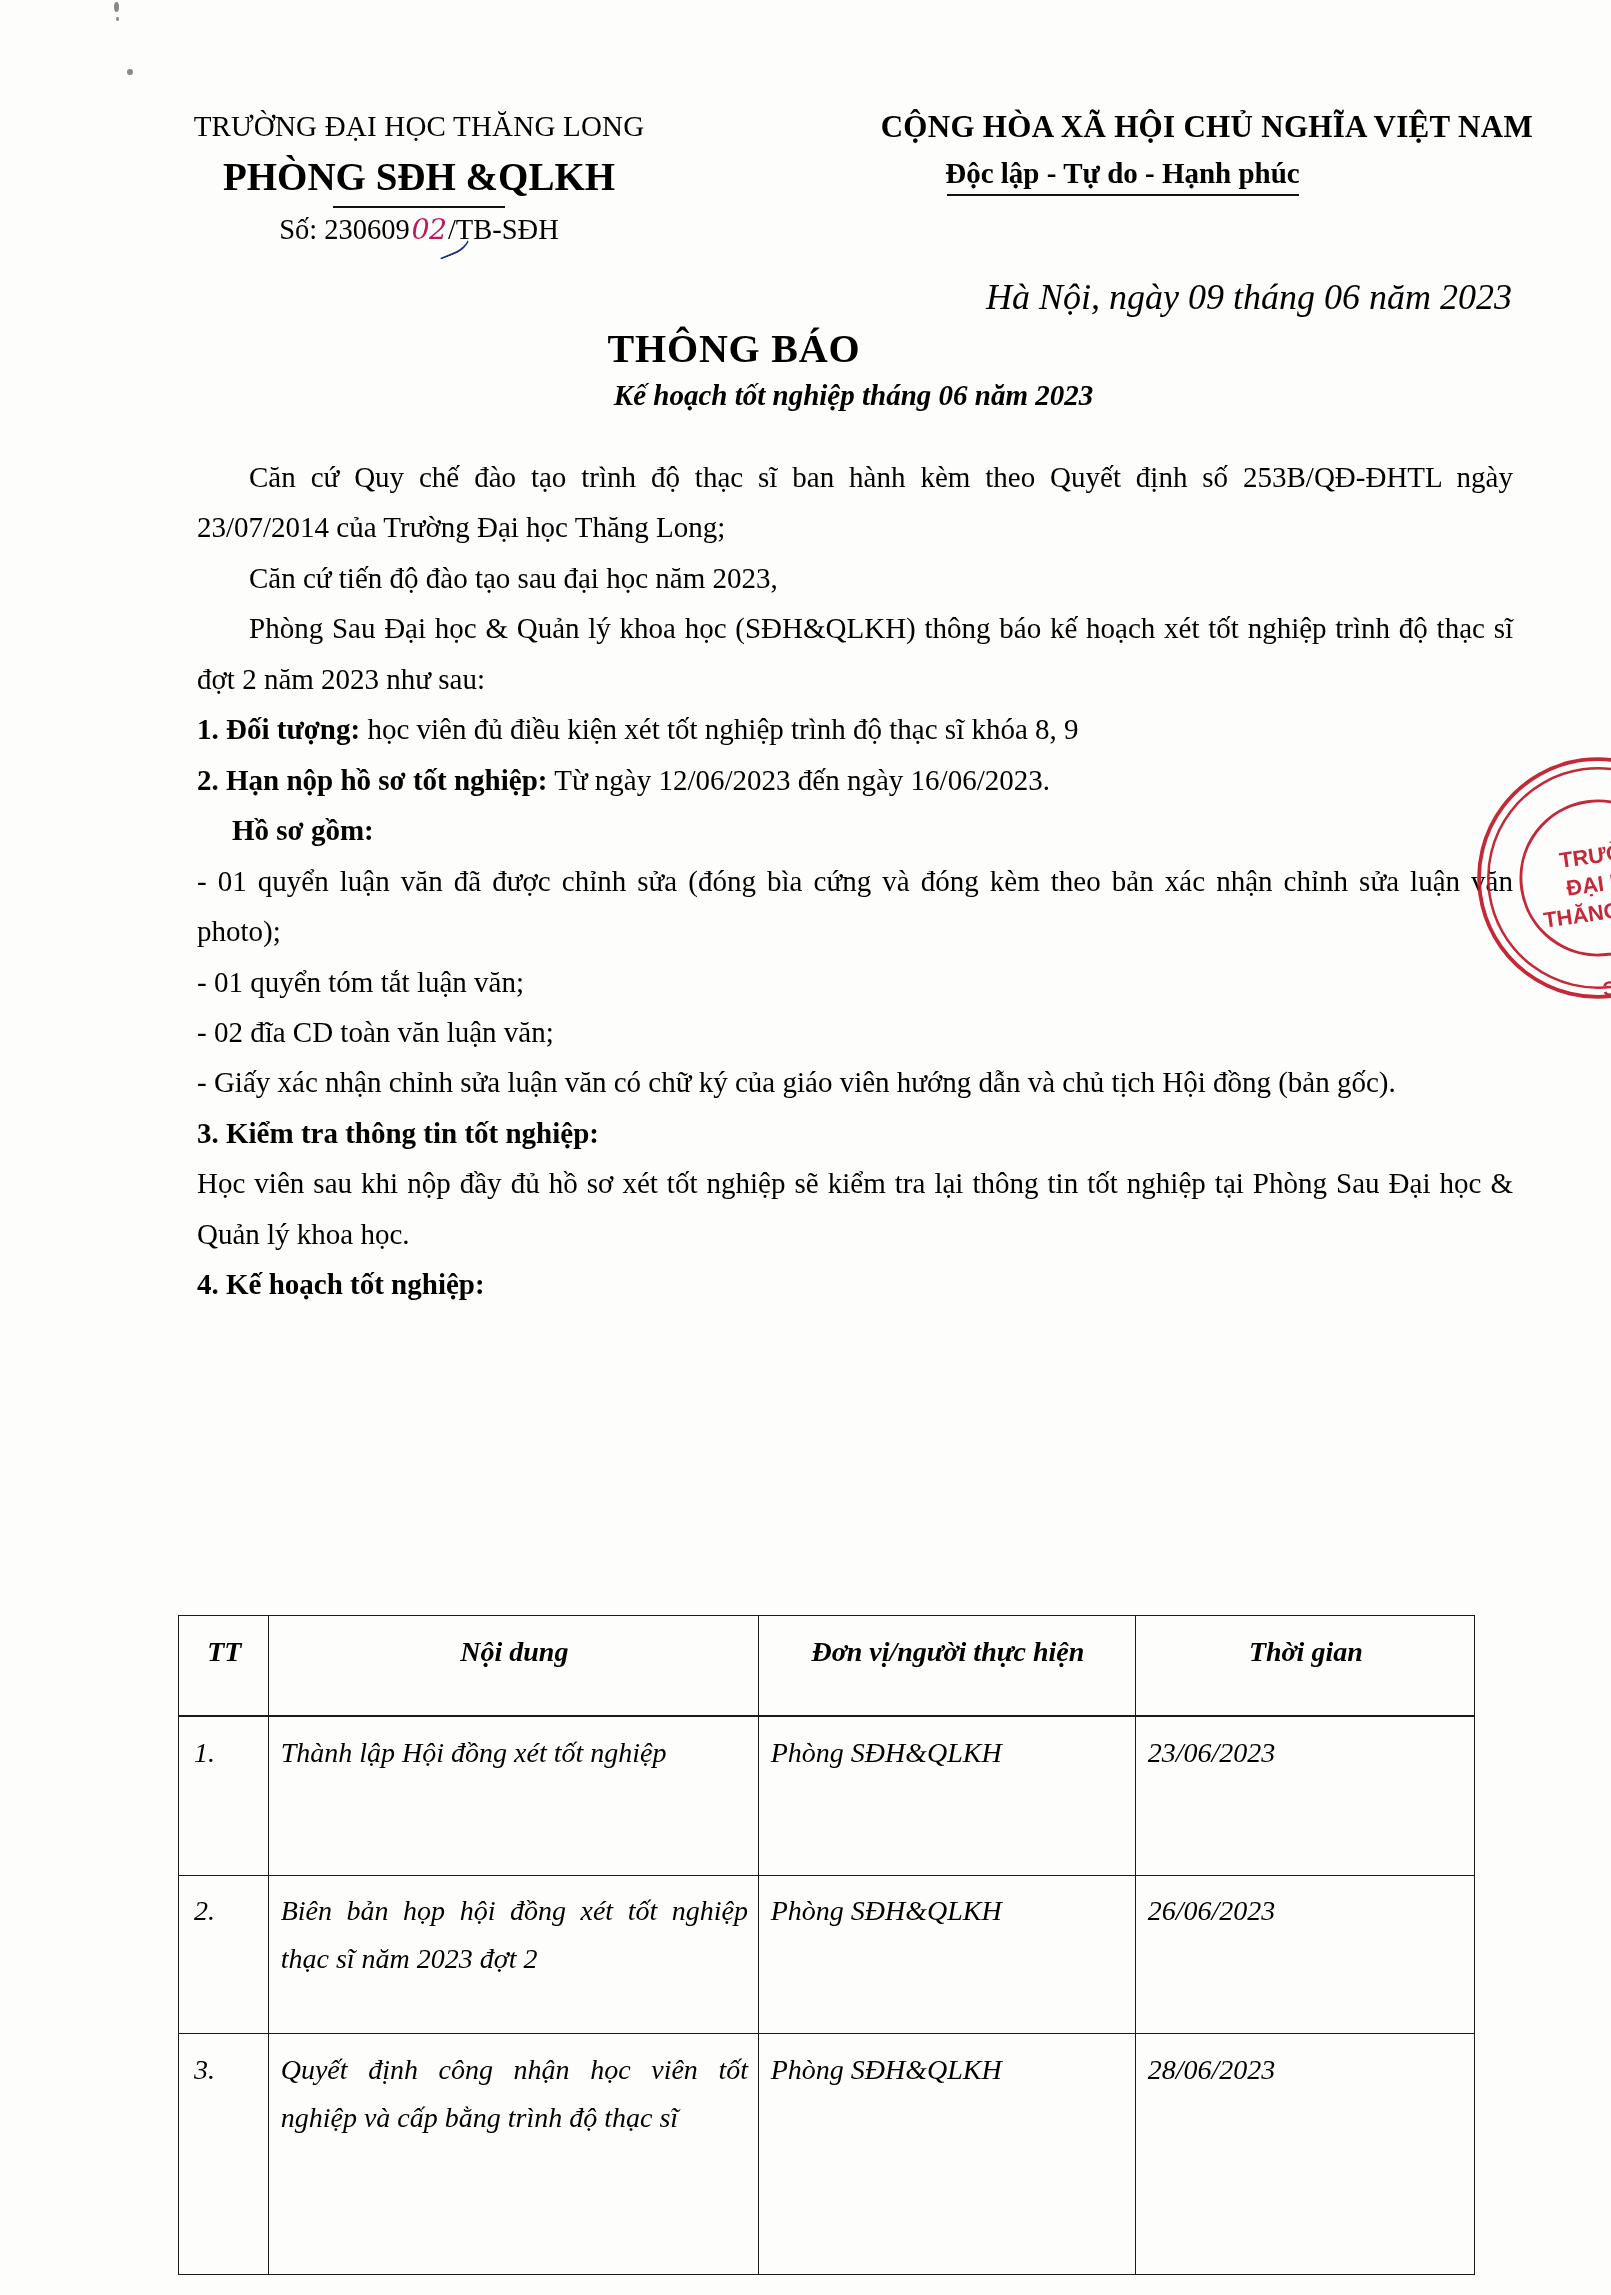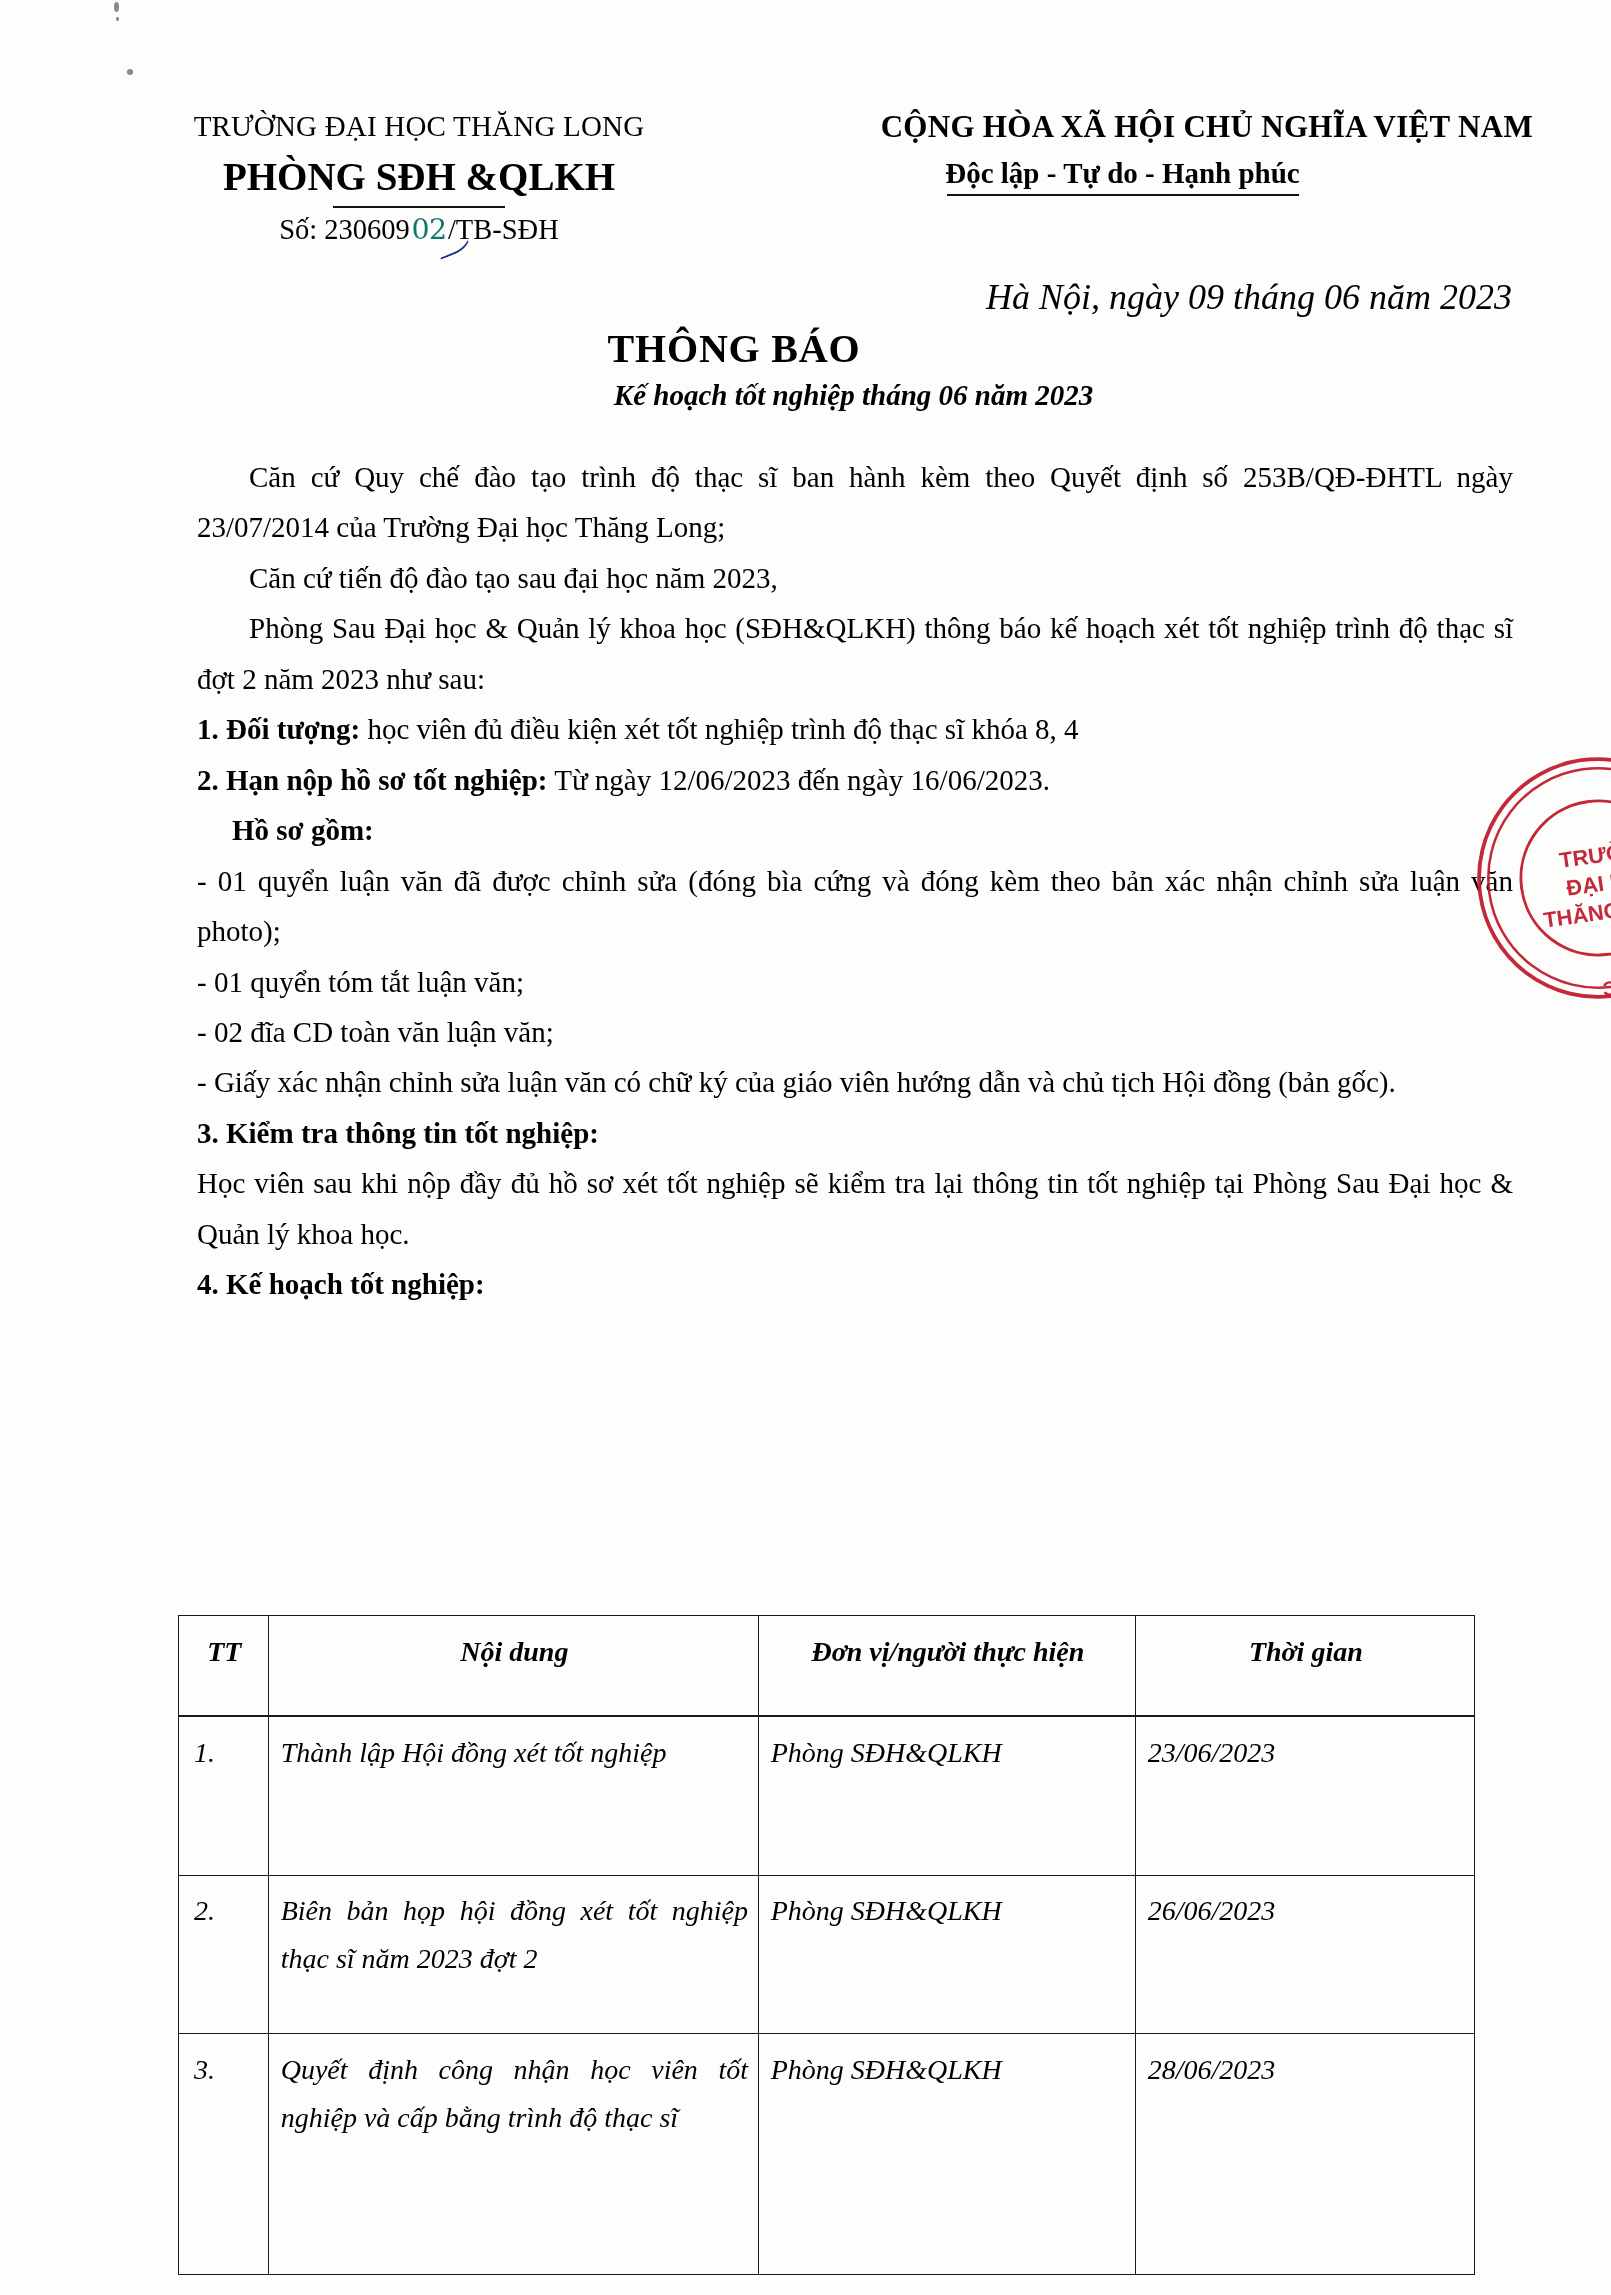--- a/index.html
+++ b/index.html
@@ -63,21 +63,22 @@
     background: #111;
     margin: 5px auto 0 auto;
   }
   .so-line {
     font-size: 28.5px;
     margin-top: 5px;
     white-space: nowrap;
   }
   .so-hand {
     font-family: "DejaVu Serif", serif;
-    color: #0f766e;
+    font-style: italic;
+    color: #be185d;
     font-size: 28.5px;
     position: relative;
     letter-spacing: -0.8px;
     padding: 0 1.7px;
   }
   .so-hand::after {
     content: "";
     position: absolute;
     left: 25px;
     top: 17px;
@@ -235,21 +236,21 @@
 
   <div class="date-line">Hà Nội, ngày 09 tháng 06 năm 2023</div>
   <div class="doc-title">THÔNG BÁO</div>
   <div class="doc-subtitle">Kế hoạch tốt nghiệp tháng 06 năm 2023</div>
 
   <div id="body-block">
     <p class="para indent">Căn cứ Quy chế đào tạo trình độ thạc sĩ ban hành kèm theo Quyết định số 253B/QĐ-ĐHTL ngày 23/07/2014 của Trường Đại học Thăng Long;</p>
     <p class="para indent no-just">Căn cứ tiến độ đào tạo sau đại học năm 2023,</p>
     <p class="para indent">Phòng Sau Đại học &amp; Quản lý khoa học (SĐH&amp;QLKH) thông báo kế hoạch xét tốt nghiệp trình độ thạc sĩ đợt 2 năm 2023 như sau:</p>
 
-    <p class="para no-just"><span class="b">1. Đối tượng:</span><span> học viên đủ điều kiện xét tốt nghiệp trình độ thạc sĩ khóa 8, 4</span></p>
+    <p class="para no-just"><span class="b">1. Đối tượng:</span><span> học viên đủ điều kiện xét tốt nghiệp trình độ thạc sĩ khóa 8, 9</span></p>
 
     <p class="para no-just"><span class="b">2. Hạn nộp hồ sơ tốt nghiệp:</span><span> Từ ngày 12/06/2023 đến ngày 16/06/2023.</span></p>
 
     <p class="para no-just sub-indent b">Hồ sơ gồm:</p>
 
     <p class="para">- 01 quyển luận văn đã được chỉnh sửa (đóng bìa cứng và đóng kèm theo bản xác nhận chỉnh sửa luận văn photo);</p>
     <p class="para no-just">- 01 quyển tóm tắt luận văn;</p>
     <p class="para no-just">- 02 đĩa CD toàn văn luận văn;</p>
     <p class="para">- Giấy xác nhận chỉnh sửa luận văn có chữ ký của giáo viên hướng dẫn và chủ tịch Hội đồng (bản gốc).</p>
 

